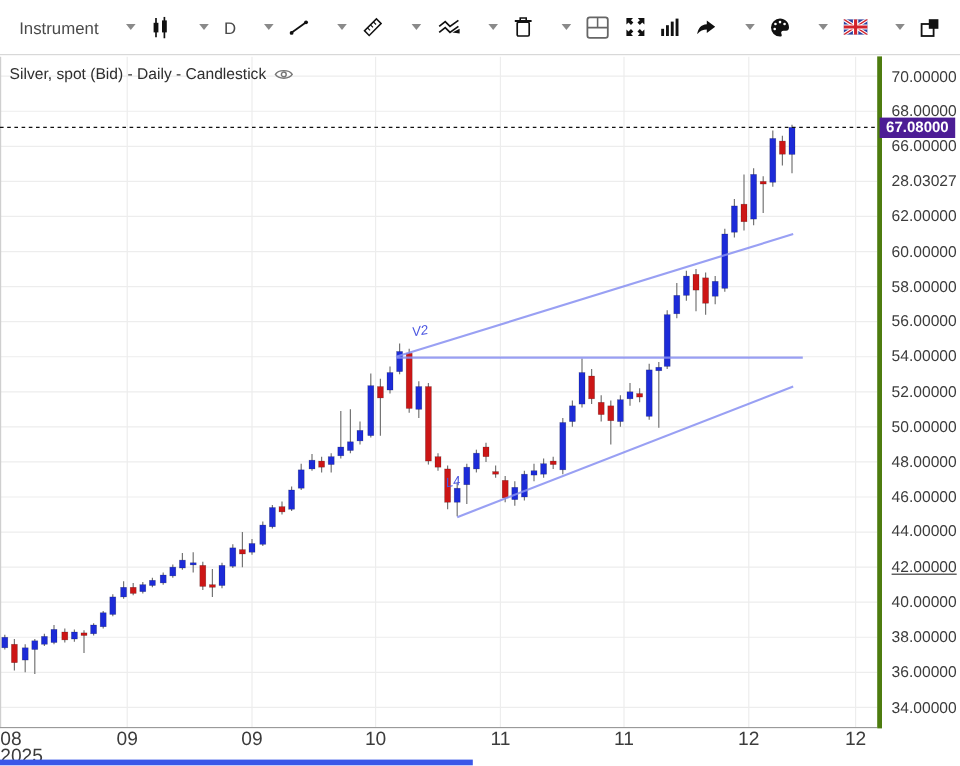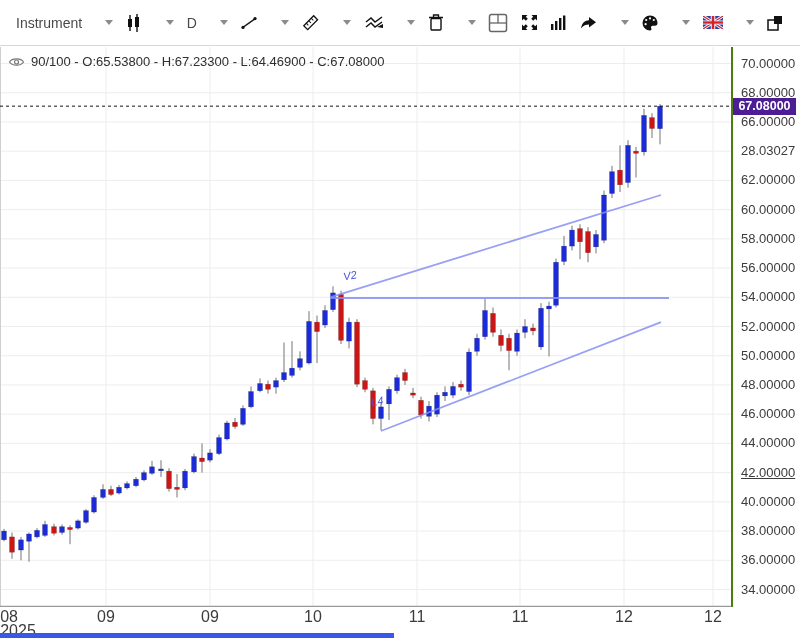--- a/index.html
+++ b/index.html
@@ -11,21 +11,21 @@
   .tb-item{display:flex;align-items:center;cursor:pointer;color:#4a4a4a;font-size:14px;white-space:nowrap;gap:17px;}
   .tb-item svg{display:block;}
   .caret{width:0;height:0;border-left:4px solid transparent;border-right:4px solid transparent;
          border-top:5px solid #8a8a8a;margin-left:6px;}
   
   .main{position:absolute;top:47px;left:0;width:800px;height:591px;}
   #chart-svg{position:absolute;top:0;left:0;}
   .chart-header{position:absolute;top:7px;left:8px;display:flex;align-items:center;gap:6px;
                 font-size:13px;color:#2e2e2e;z-index:5;}
   .price-axis{position:absolute;top:0;left:731px;width:69px;height:560px;
-              border-left:2px solid #4d7c0f;box-sizing:border-box;background:#fff;}
+              border-left:4px solid #4d7c0f;box-sizing:border-box;background:#fff;}
   .axis-label{position:absolute;left:8px;font-size:13px;color:#3c3c3c;white-space:nowrap;}
   .price-badge{position:absolute;left:733px;width:63px;height:17px;line-height:17px;
                color:#fff;font-size:12.5px;font-weight:bold;text-align:center;z-index:6;}
   .time-axis{position:absolute;top:560px;left:0;width:731px;height:31px;background:#fff;}
   .time-label{position:absolute;top:3px;font-size:16px;color:#3c3c3c;transform:translateX(-50%);
               text-align:left;line-height:14px;}
   .bottom-bar{position:absolute;left:0;bottom:0;width:394px;height:5px;}
 </style>
 </head>
 <body>
@@ -364,27 +364,27 @@
       <line stroke="#8890f2" stroke-width="1.8" opacity="0.85" x1="330" y1="250.27777777777777" x2="661" y2="148"></line>
       <line stroke="#8890f2" stroke-width="1.8" opacity="0.85" x1="381" y1="383.96944444444443" x2="661" y2="275.1166666666667"></line>
       <line stroke="#8890f2" stroke-width="1.8" opacity="0.85" x1="330" y1="251.0083333333333" x2="669" y2="251.0083333333333"></line>
       <text x="344" y="233.47500000000002" fill="#4a55e0" font-size="11px" font-style="italic" transform="rotate(-10 344 233.47500000000002)">V2</text>
       <text x="372" y="359.1305555555556" fill="#4a55e0" font-size="11px" font-style="italic" transform="rotate(-10 372 359.1305555555556)">L4</text>
       <line x1="0" y1="59.16444444444447" x2="731" y2="59.16444444444447" stroke="#111111" stroke-width="1" stroke-dasharray="3,3"></line>
       <line x1="0" y1="559.5" x2="731" y2="559.5" stroke="#9a9a9a" stroke-width="1.5"></line>
     </svg>
 
   <div class="chart-header">
+    <span>Silver, spot (Bid) - Daily - Candlestick</span>
     <span style="display:flex;">
         <svg width="17" height="12" viewBox="0 0 17 12">
       <path d="M1.5,6 C4,1.8 13,1.8 15.5,6 C13,10.2 4,10.2 1.5,6 Z" fill="none" stroke="#777" stroke-width="1.2"></path>
       <circle cx="8.5" cy="6" r="2" fill="none" stroke="#777" stroke-width="1.2"></circle>
         </svg>
       </span>
-    <span>90/100 - O:65.53800 - H:67.23300 - L:64.46900 - C:67.08000</span>
   </div>
 
   <div class="price-axis" id="price-axis">
       <div class="axis-label" style="top: 8.5px;">70.00000</div>
       <div class="axis-label" style="top: 37.7222px;">68.00000</div>
       <div class="axis-label" style="top: 66.9444px;">66.00000</div>
       <div class="axis-label" style="top: 96.1667px;">28.03027</div>
       <div class="axis-label" style="top: 125.389px;">62.00000</div>
       <div class="axis-label" style="top: 154.611px;">60.00000</div>
       <div class="axis-label" style="top: 183.833px;">58.00000</div>

